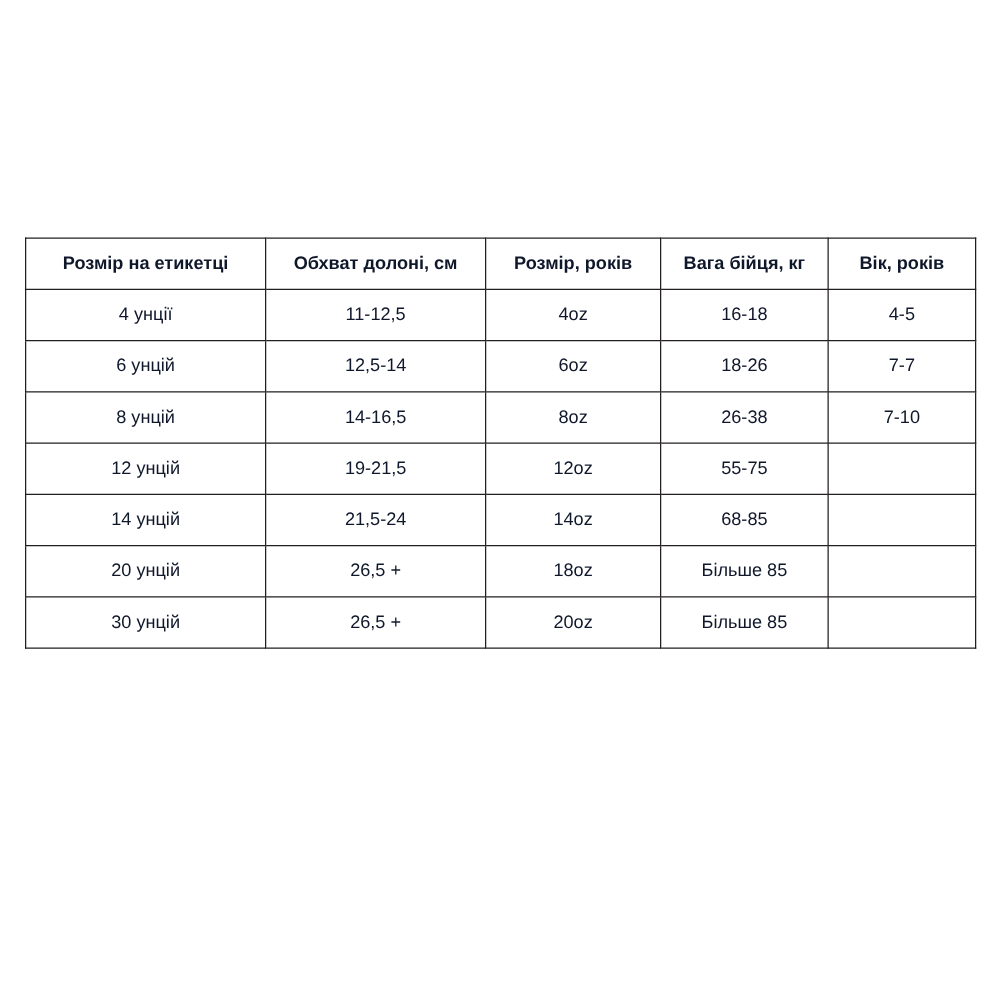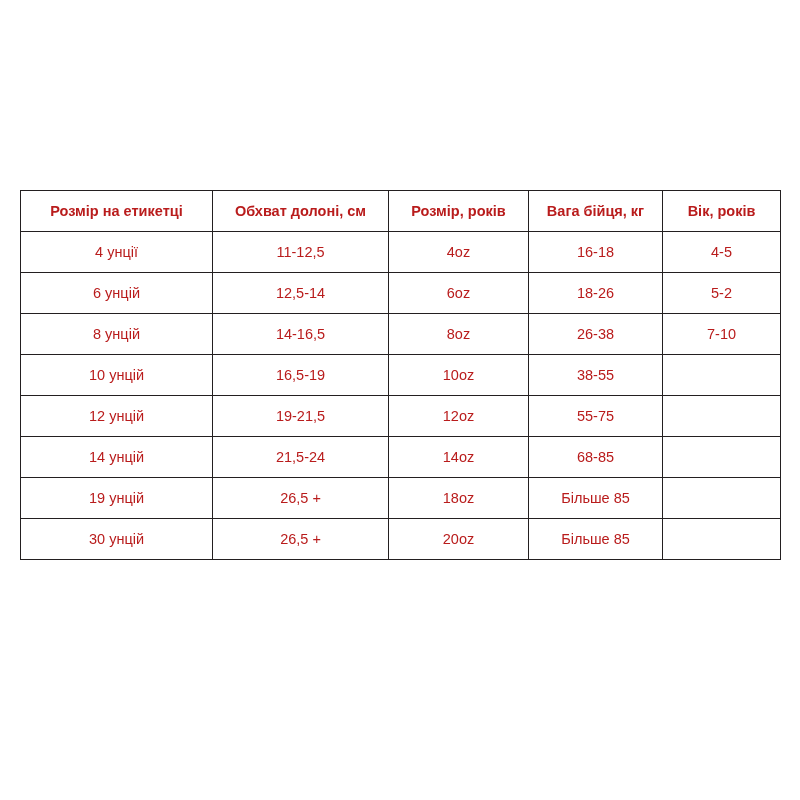--- a/index.html
+++ b/index.html
@@ -28,21 +28,21 @@
     width: 760px;
     table-layout: fixed;
   }
   table.size-table td,
   table.size-table th {
     border: 1px solid #231f20;
     height: 40px;
     padding: 0 8px;
     text-align: center;
     vertical-align: middle;
-    color: #b91c1c;
+    color: #0f172a;
     font-size: 14.5px;
     font-weight: normal;
     white-space: nowrap;
   }
   table.size-table thead th {
     font-weight: bold;
     font-size: 14.5px;
   }
   table.size-table tbody td.col-label {
     font-weight: normal;
@@ -82,52 +82,45 @@
           <td>11-12,5</td>
           <td>4oz</td>
           <td>16-18</td>
           <td>4-5</td>
         </tr>
         <tr>
           <td class="col-label">6 унцій</td>
           <td>12,5-14</td>
           <td>6oz</td>
           <td>18-26</td>
-          <td>5-2</td>
+          <td>7-7</td>
         </tr>
         <tr>
           <td class="col-label">8 унцій</td>
           <td>14-16,5</td>
           <td>8oz</td>
           <td>26-38</td>
           <td>7-10</td>
-        </tr>
-        <tr>
-          <td class="col-label">10 унцій</td>
-          <td>16,5-19</td>
-          <td>10oz</td>
-          <td>38-55</td>
-          <td></td>
         </tr>
         <tr>
           <td class="col-label">12 унцій</td>
           <td>19-21,5</td>
           <td>12oz</td>
           <td>55-75</td>
           <td></td>
         </tr>
         <tr>
           <td class="col-label">14 унцій</td>
           <td>21,5-24</td>
           <td>14oz</td>
           <td>68-85</td>
           <td></td>
         </tr>
         <tr>
-          <td class="col-label">19 унцій</td>
+          <td class="col-label">20 унцій</td>
           <td>26,5 +</td>
           <td>18oz</td>
           <td>Більше 85</td>
           <td></td>
         </tr>
         <tr>
           <td class="col-label">30 унцій</td>
           <td>26,5 +</td>
           <td>20oz</td>
           <td>Більше 85</td>

